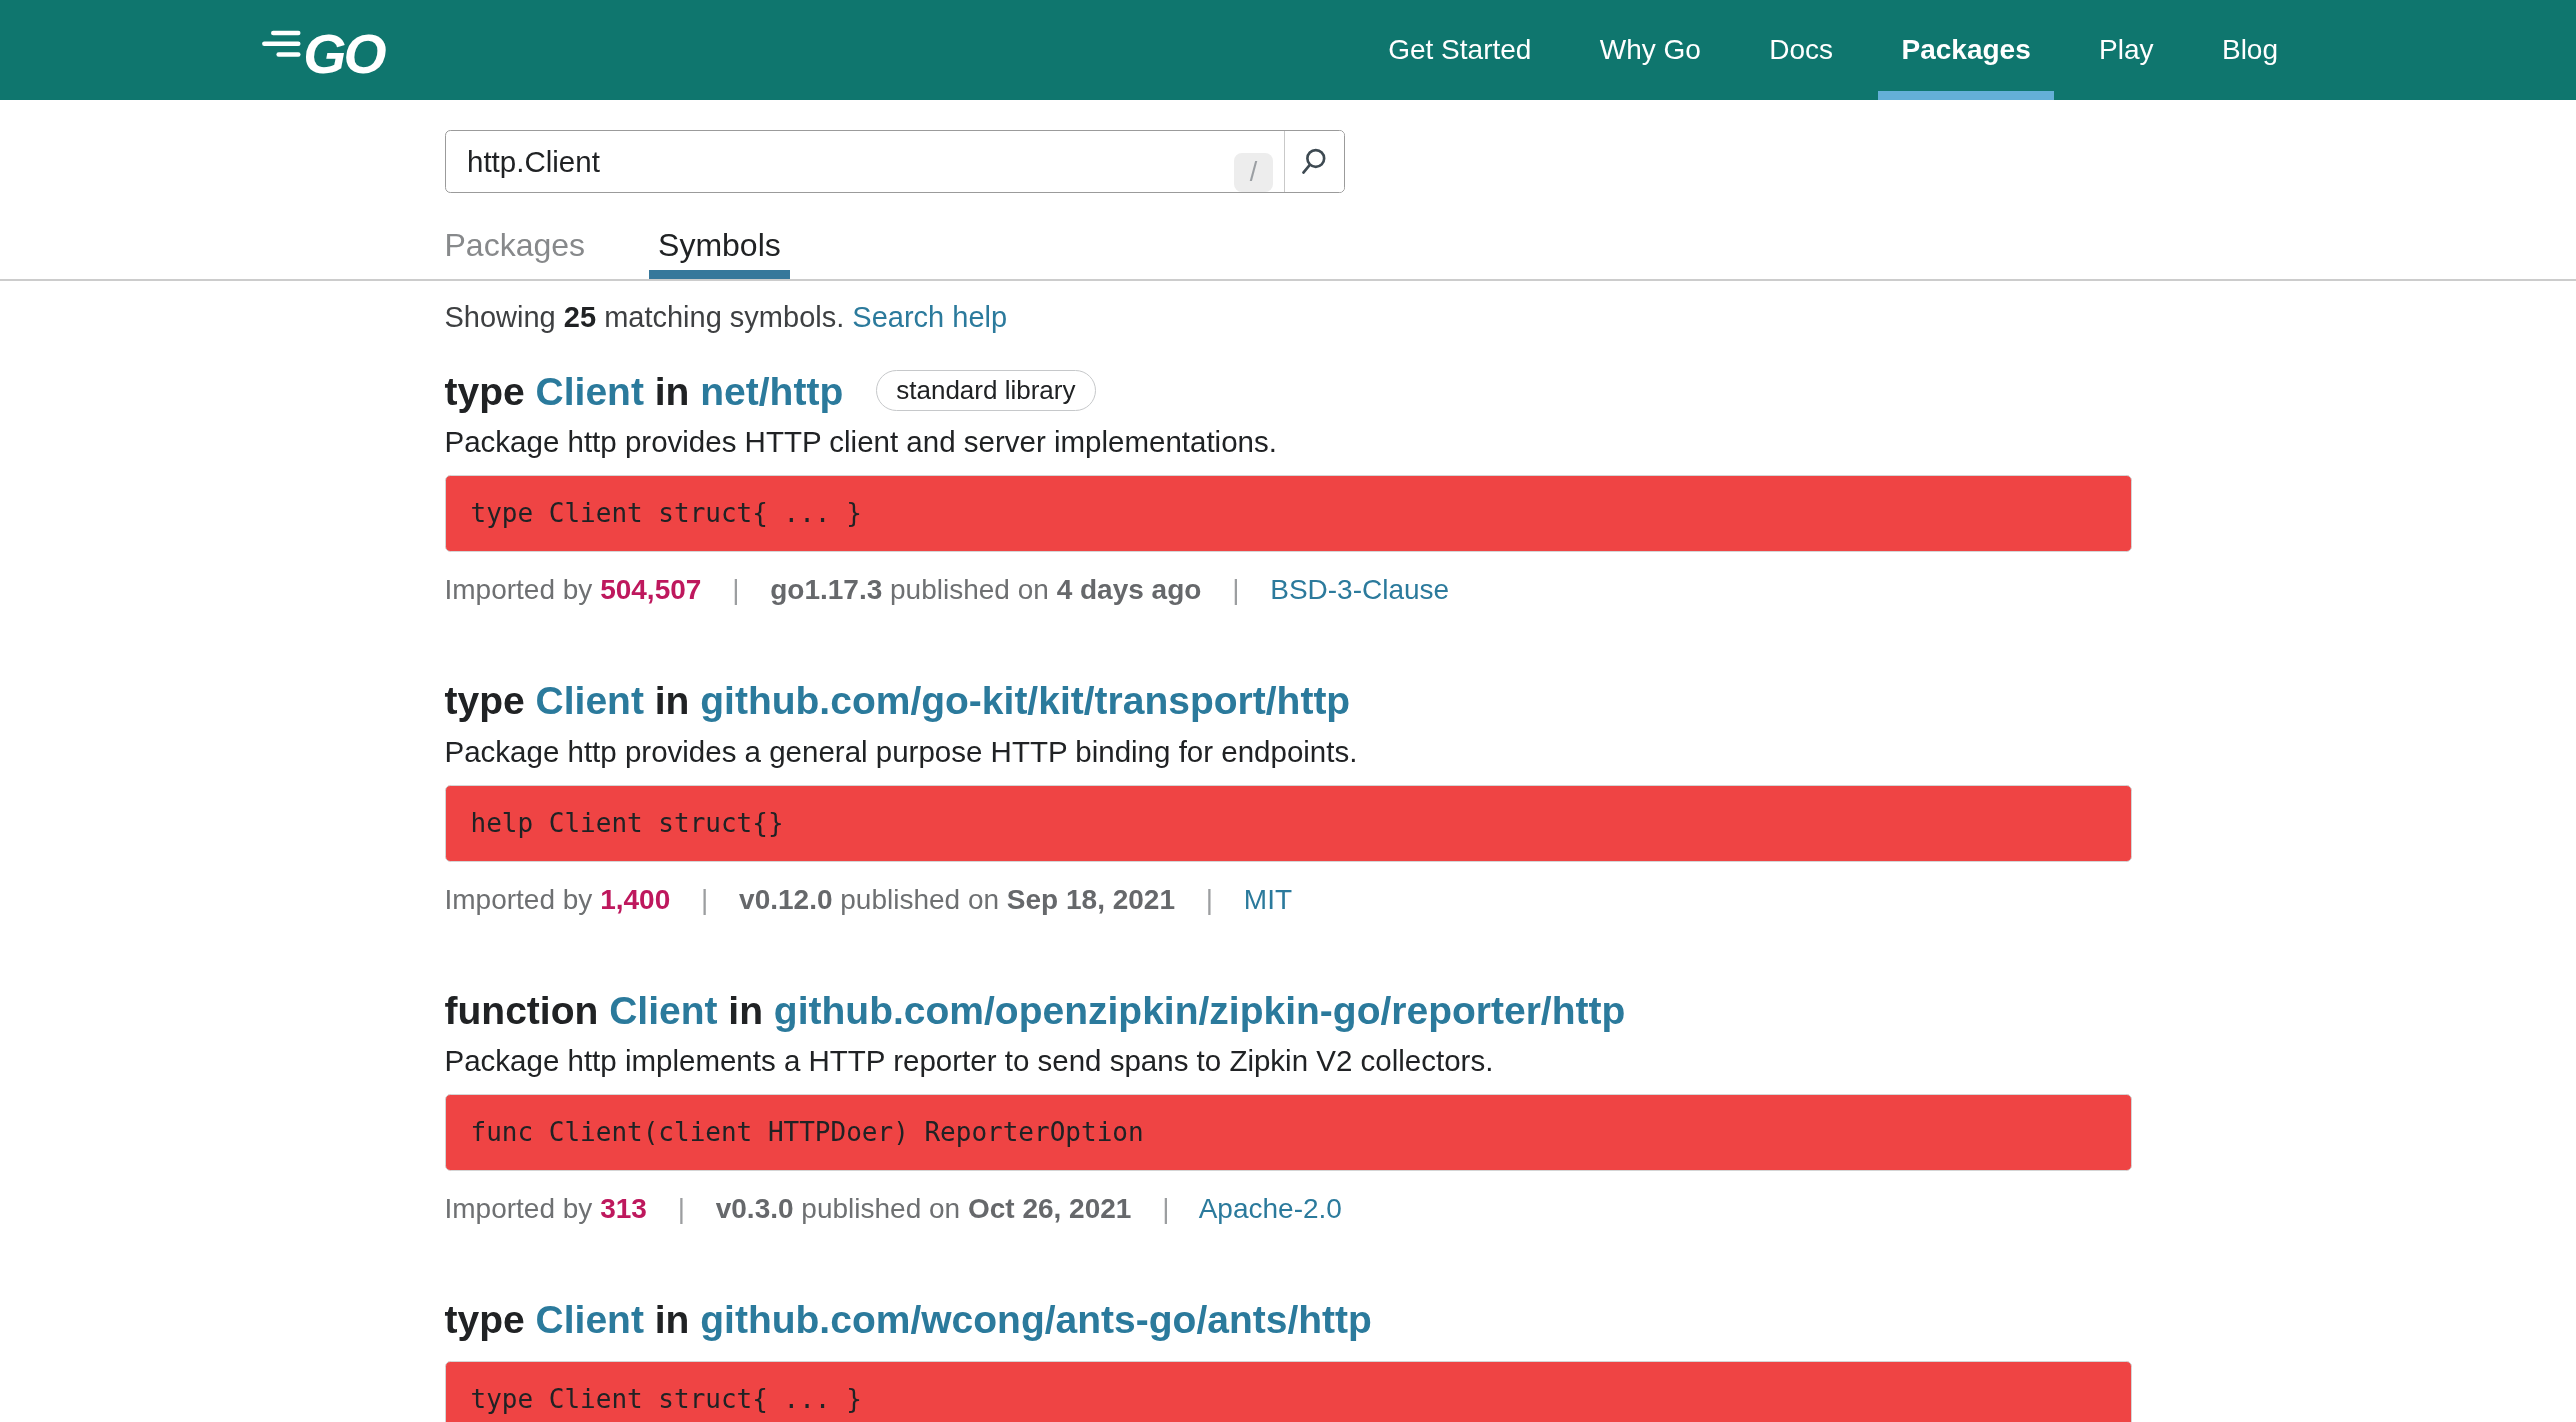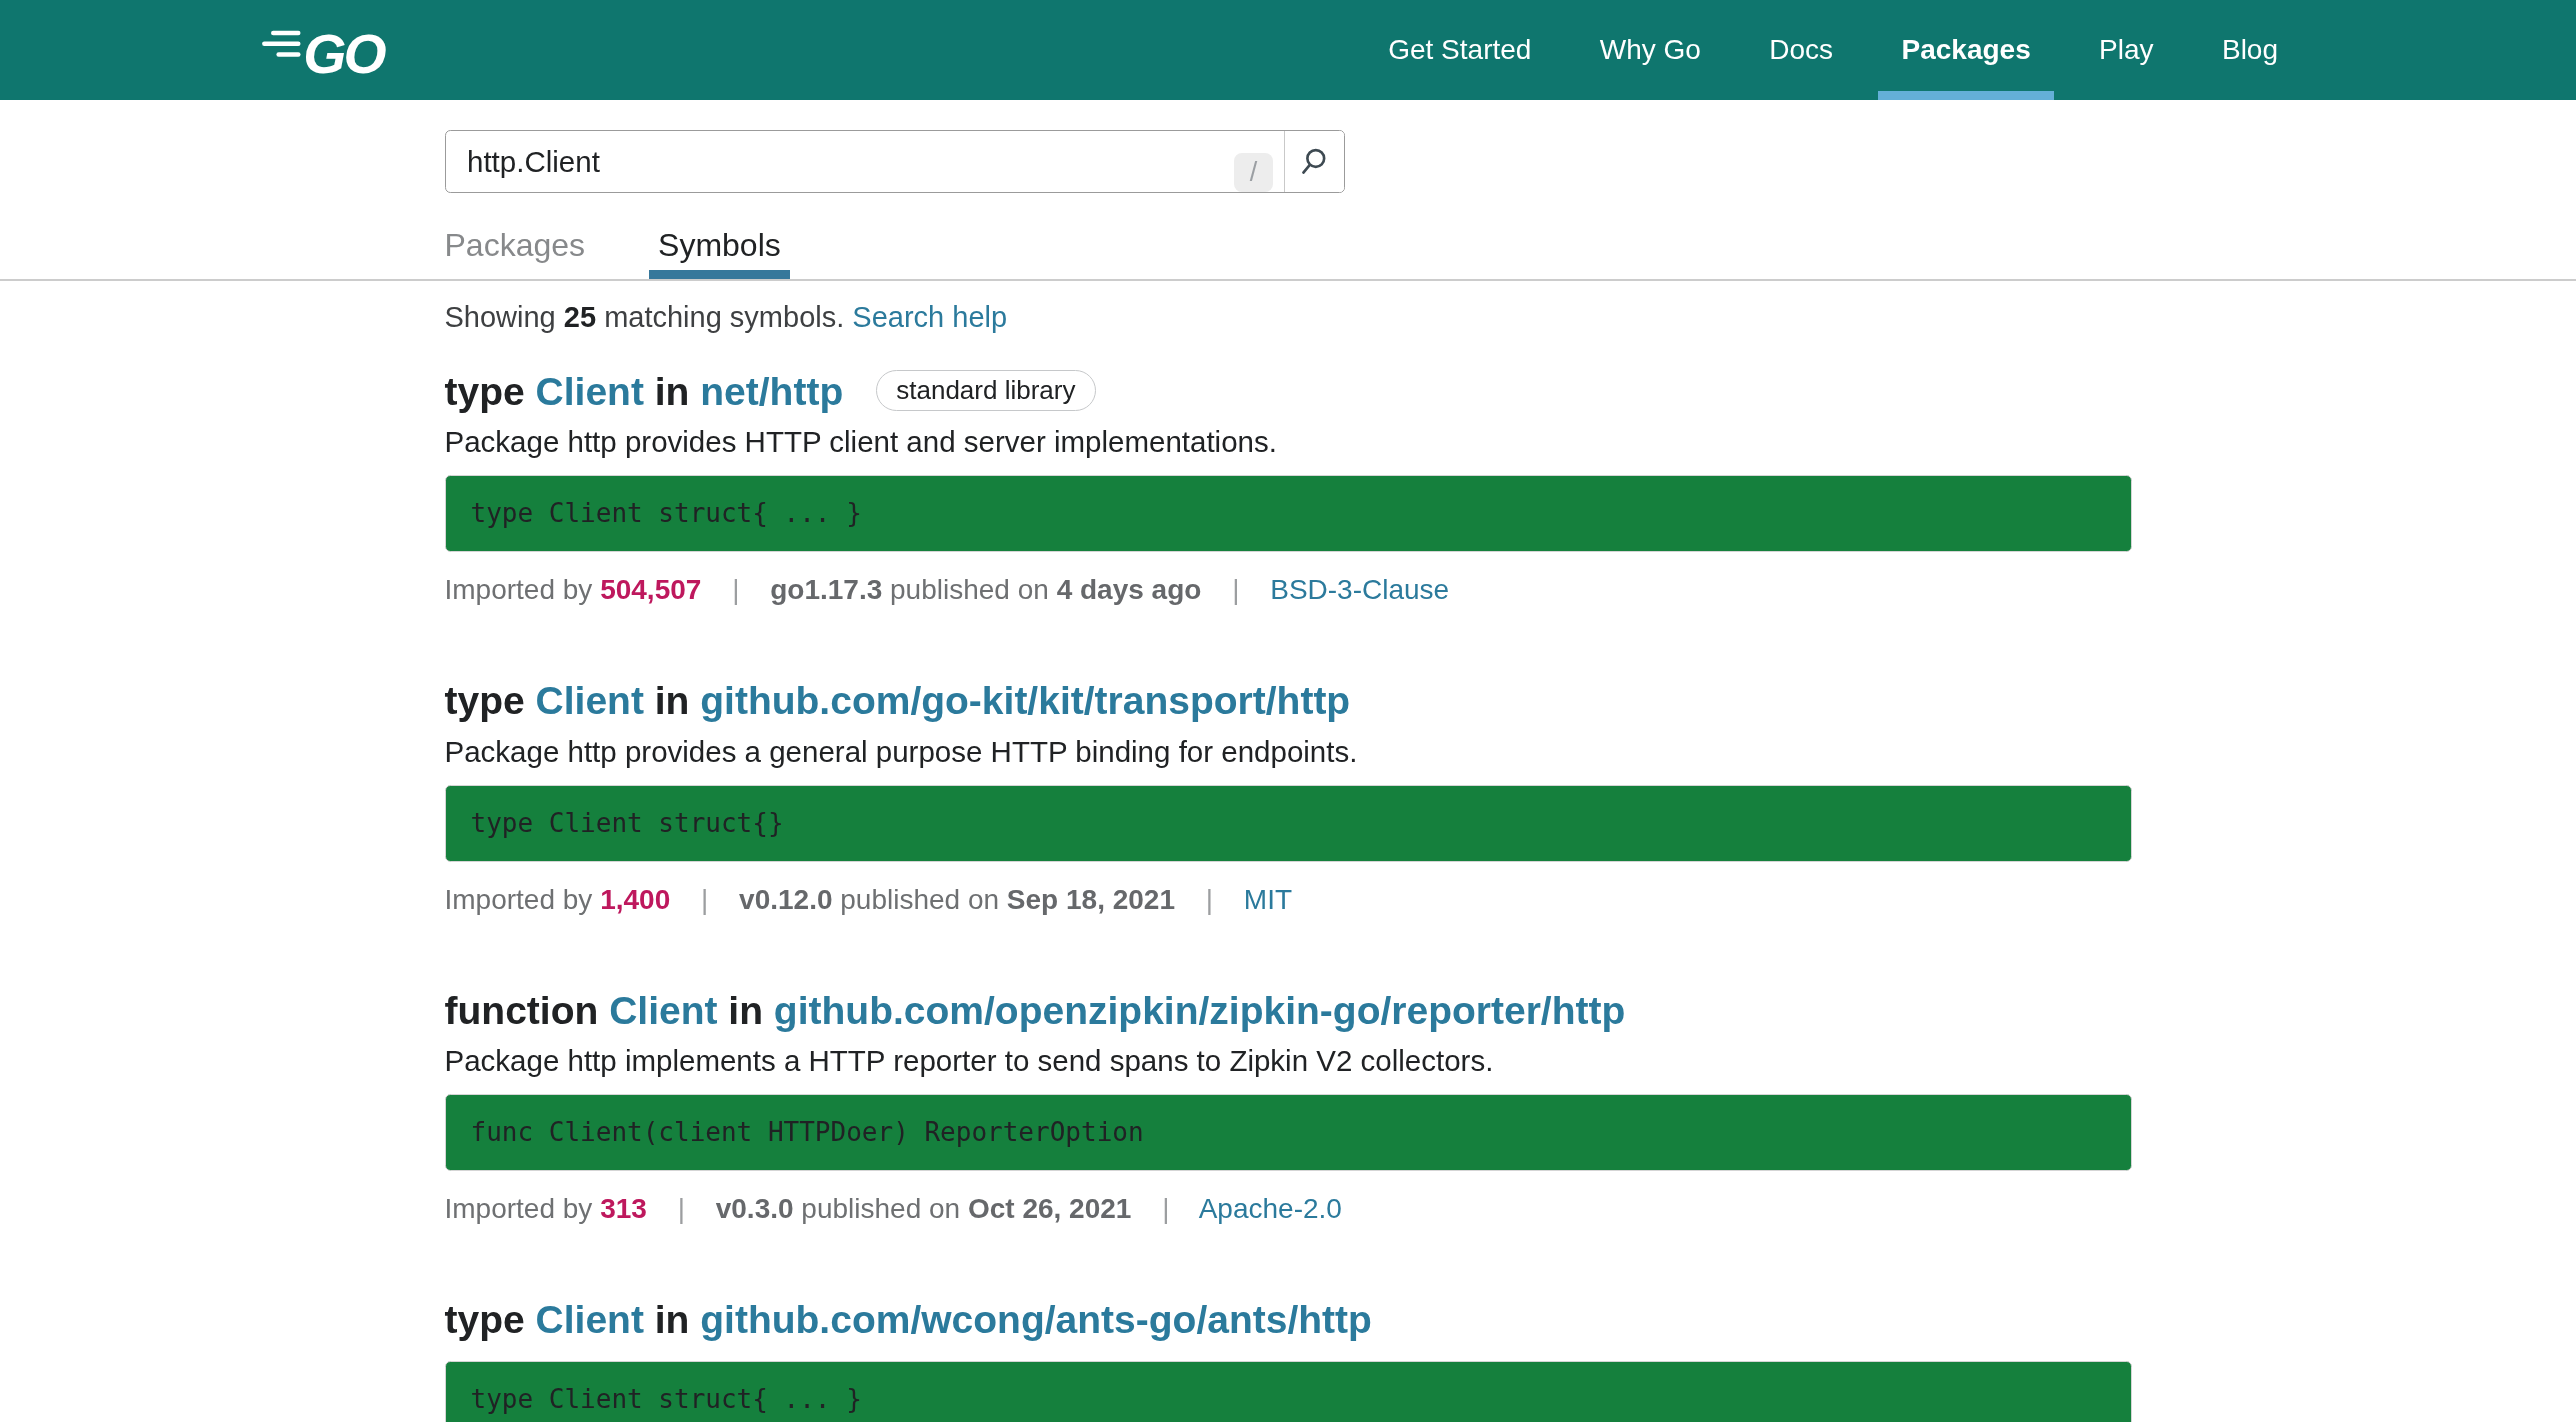--- a/index.html
+++ b/index.html
@@ -53,21 +53,21 @@
 
   
   .results { margin-top: 32px; }
   .result { margin-bottom: 68px; }
   .r-head { font-size: 39px; line-height: 50px; font-weight: 600; color: #202224; }
   .r-head a { color: #2b7a9c; text-decoration: none; cursor: pointer; }
   .badge { display: inline-block; vertical-align: 5.4px; margin-left: 21.5px;
            border: 0.9px solid #c6c8ca; border-radius: 21.5px; padding: 4.5px 19.7px;
            font-size: 26px; line-height: 30px; font-weight: 400; color: #202224; }
   .r-desc { margin-top: 5.4px; font-size: 29.5px; line-height: 39px; color: #202224; }
-  .r-code { margin-top: 14.3px; background: #15803d; border: 0.9px solid #d5d5d5;
+  .r-code { margin-top: 14.3px; background: #ef4444; border: 0.9px solid #d5d5d5;
             border-radius: 5.4px; padding: 23px 25px; }
   .r-code code { font-family: "DejaVu Sans Mono", monospace; font-size: 26px;
                  line-height: 29px; color: #202224; }
   .r-meta { margin-top: 19.7px; font-size: 28px; line-height: 36px; color: #6e7072; }
   .r-meta .count { color: #be185d; font-weight: 700; text-decoration: none; cursor: pointer; }
   .r-meta .pipe { color: #9c9ea0; margin: 0 23px; }
   .r-meta .strong { font-weight: 700; color: #66686b; }
   .r-meta .license { color: #2b7a9c; text-decoration: none; cursor: pointer; }
 </style>
 </head>
@@ -161,21 +161,21 @@
     </section>
 
     <section class="result">
       <h2 class="r-head">
         <span>type</span>
         <a>Client</a>
         <span>in</span>
         <a>github.com/go-kit/kit/transport/http</a>
       </h2>
       <p class="r-desc">Package http provides a general purpose HTTP binding for endpoints.</p>
-      <div class="r-code"><code>type Client struct{}</code></div>
+      <div class="r-code"><code>help Client struct{}</code></div>
       <div class="r-meta">
         <span>Imported by</span>
         <a class="count">1,400</a>
         <span class="pipe">|</span>
         <span class="strong">v0.12.0</span>
         <span>published on</span>
         <span class="strong">Sep 18, 2021</span>
         <span class="pipe">|</span>
         <a class="license">MIT</a>
       </div>

